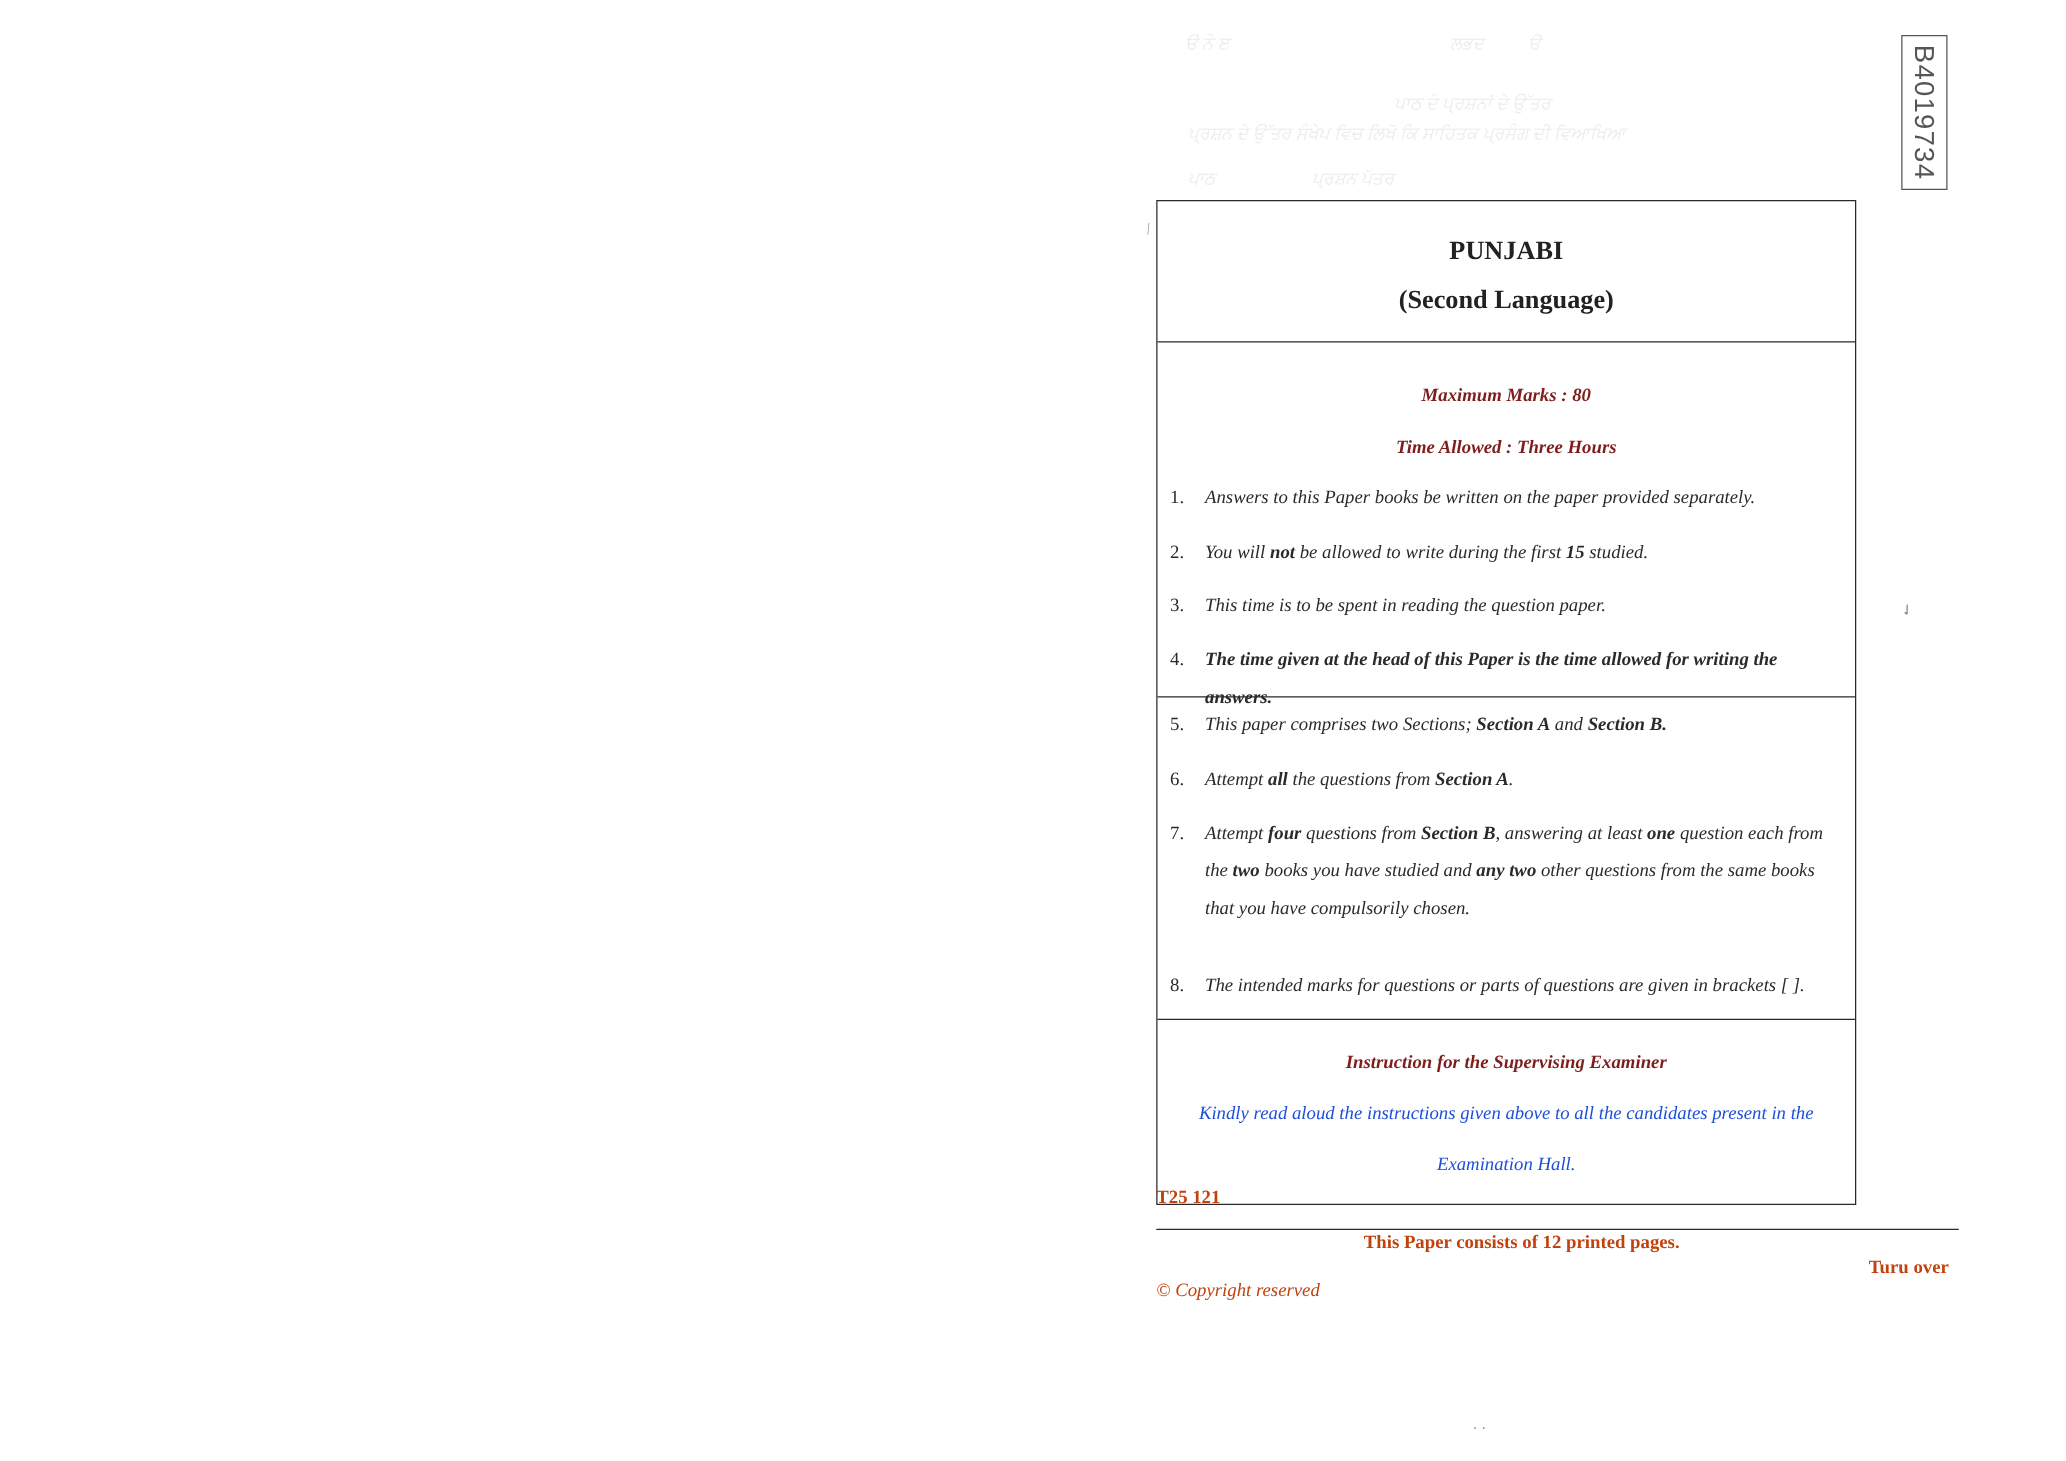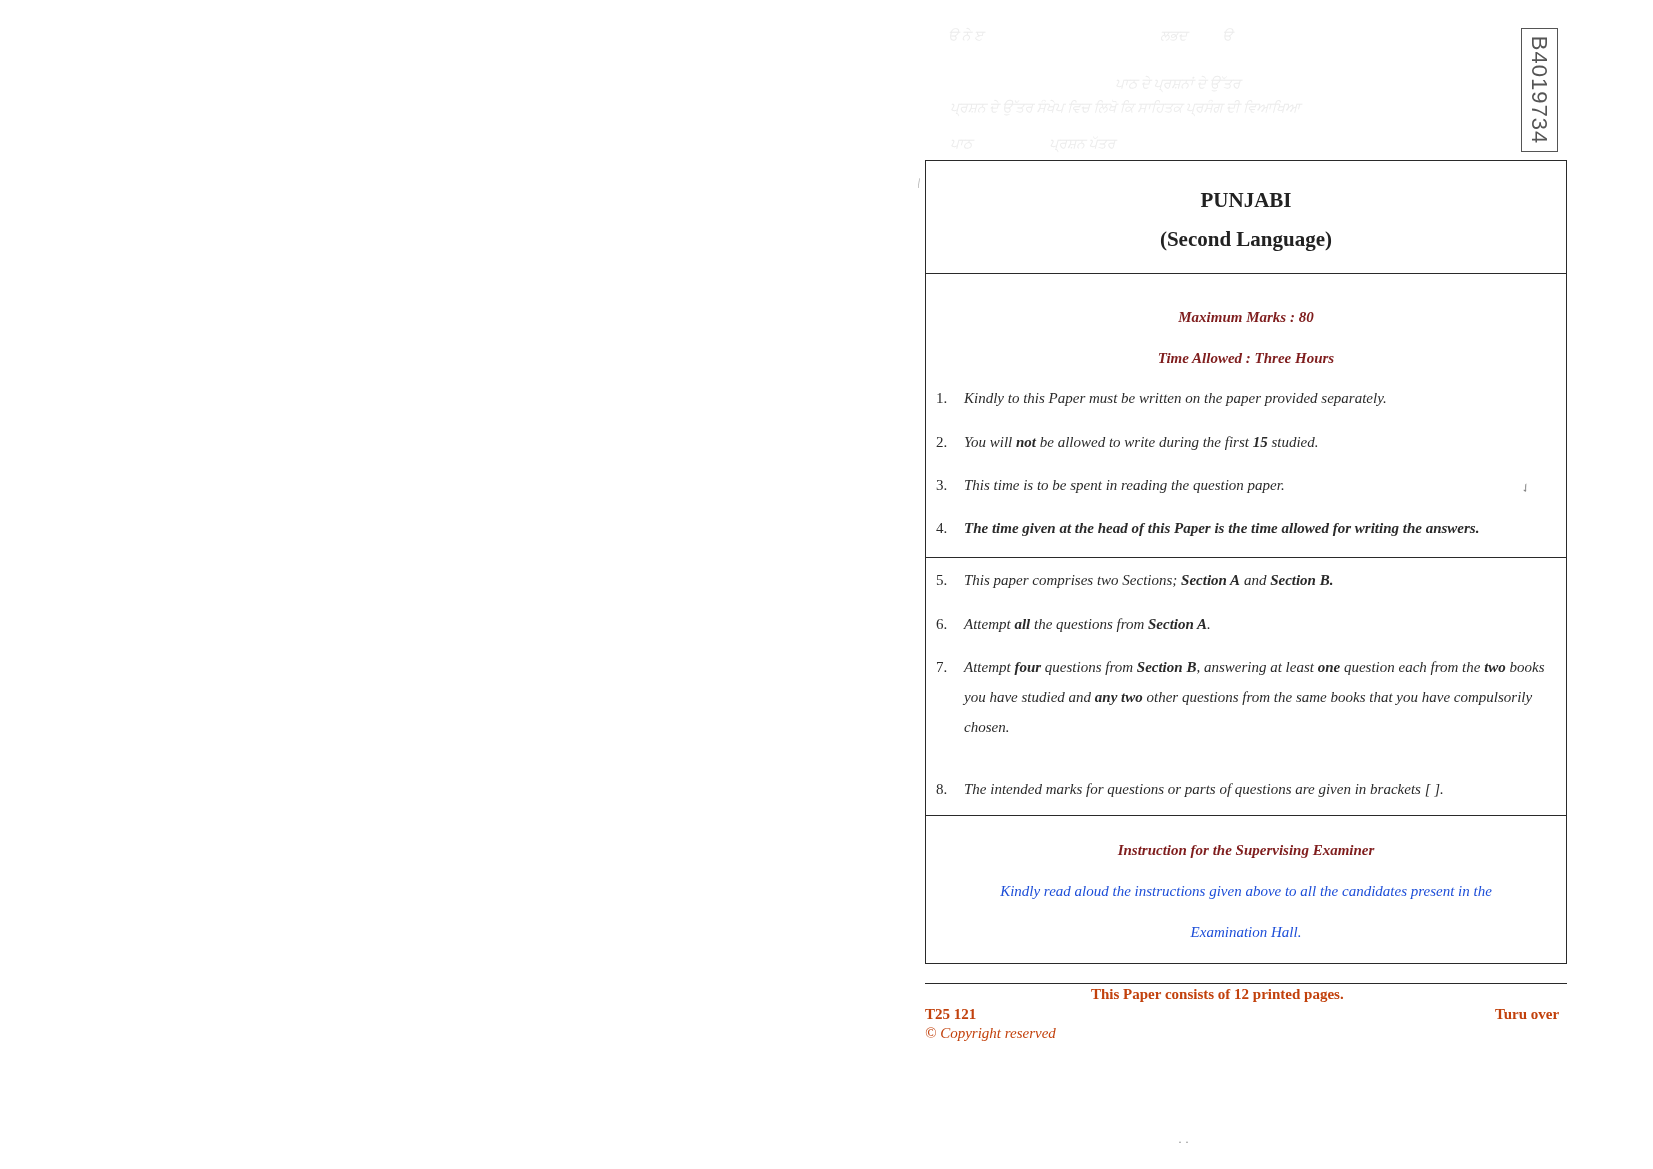--- a/index.html
+++ b/index.html
@@ -11,21 +11,21 @@
   .stamp {
     position: absolute; left: 1521px; top: 28px; width: 37px; height: 124px;
     border: 1.5px solid #555; box-sizing: border-box;
     display: flex; align-items: center; justify-content: center;
   }
   .stamp span {
     display: block; transform: rotate(90deg); white-space: nowrap;
     font-family: "Liberation Sans", "DejaVu Sans", sans-serif; font-size: 22px; color: #555; letter-spacing: 1px;
   }
   .paperbox {
-    position: absolute; left: 925px; top: 160px; width: 642px; height: 804px;
+    position: absolute; left: 925px; top: 160px; width: 560px; height: 804px;
     border: 1.5px solid #2a2a2a; box-sizing: border-box;
   }
   .hr { position: absolute; left: 0; right: 0; height: 0; border-top: 1.5px solid #2a2a2a; }
   .title {
     position: absolute; left: 0; right: 0; text-align: center; font-weight: bold; font-size: 21px; color: #222;
   }
   .centered-italic {
     position: absolute; left: 0; right: 0; text-align: center; font-style: italic; font-weight: bold; font-size: 15px; color: #7f1d1d;
   }
   .inst {
@@ -58,21 +58,21 @@
   <div class="title" style="top:27px;">PUNJABI</div>
   <div class="title" style="top:66px;">(Second Language)</div>
 
   <div class="hr" style="top:112px;"></div>
 
   <div class="centered-italic" style="top:148px;">Maximum Marks : 80</div>
   <div class="centered-italic" style="top:189px;">Time Allowed : Three Hours</div>
 
   <div class="inst" style="top:222px;">
       <span class="num">1.</span>
-      <span class="txt"><span>Kindly to this Paper must be written on the paper provided separately.</span></span>
+      <span class="txt"><span>Answers to this Paper books be written on the paper provided separately.</span></span>
     </div>
   <div class="inst" style="top:266px;">
       <span class="num">2.</span>
       <span class="txt"><span>You will </span><b>not</b><span> be allowed to write during the first </span><b>15</b><span> studied.</span></span>
     </div>
   <div class="inst" style="top:309px;">
       <span class="num">3.</span>
       <span class="txt"><span>This time is to be spent in reading the question paper.</span></span>
     </div>
   <div class="inst" style="top:352px;">
@@ -103,17 +103,17 @@
 
   <div class="hr" style="top:654px;"></div>
 
   <div class="centered-italic" style="top:681px;">Instruction for the Supervising Examiner</div>
   <div class="sup-text" style="top:722px;">Kindly read aloud the instructions given above to all the candidates present in the</div>
   <div class="sup-text" style="top:763px;">Examination Hall.</div>
 </div>
 
 <div class="footer-rule"></div>
 <div class="foot" style="left:1091px;top:986px;font-weight:bold;">This Paper consists of 12 printed pages.</div>
-<div class="foot" style="left:925px;top:1006px;font-weight:bold;text-align:center;">T25 121</div>
+<div class="foot" style="left:925px;top:950px;font-weight:bold;text-align:center;">T25 121</div>
 <div class="foot" style="left:925px;top:1025px;font-style:italic;">© Copyright reserved</div>
 <div class="foot" style="left:1495px;top:1006px;font-weight:bold;">Turu over</div>
 
 <div class="mark" style="left:1178px;top:1135px;">·&nbsp;·</div>
 
 </body></html>

